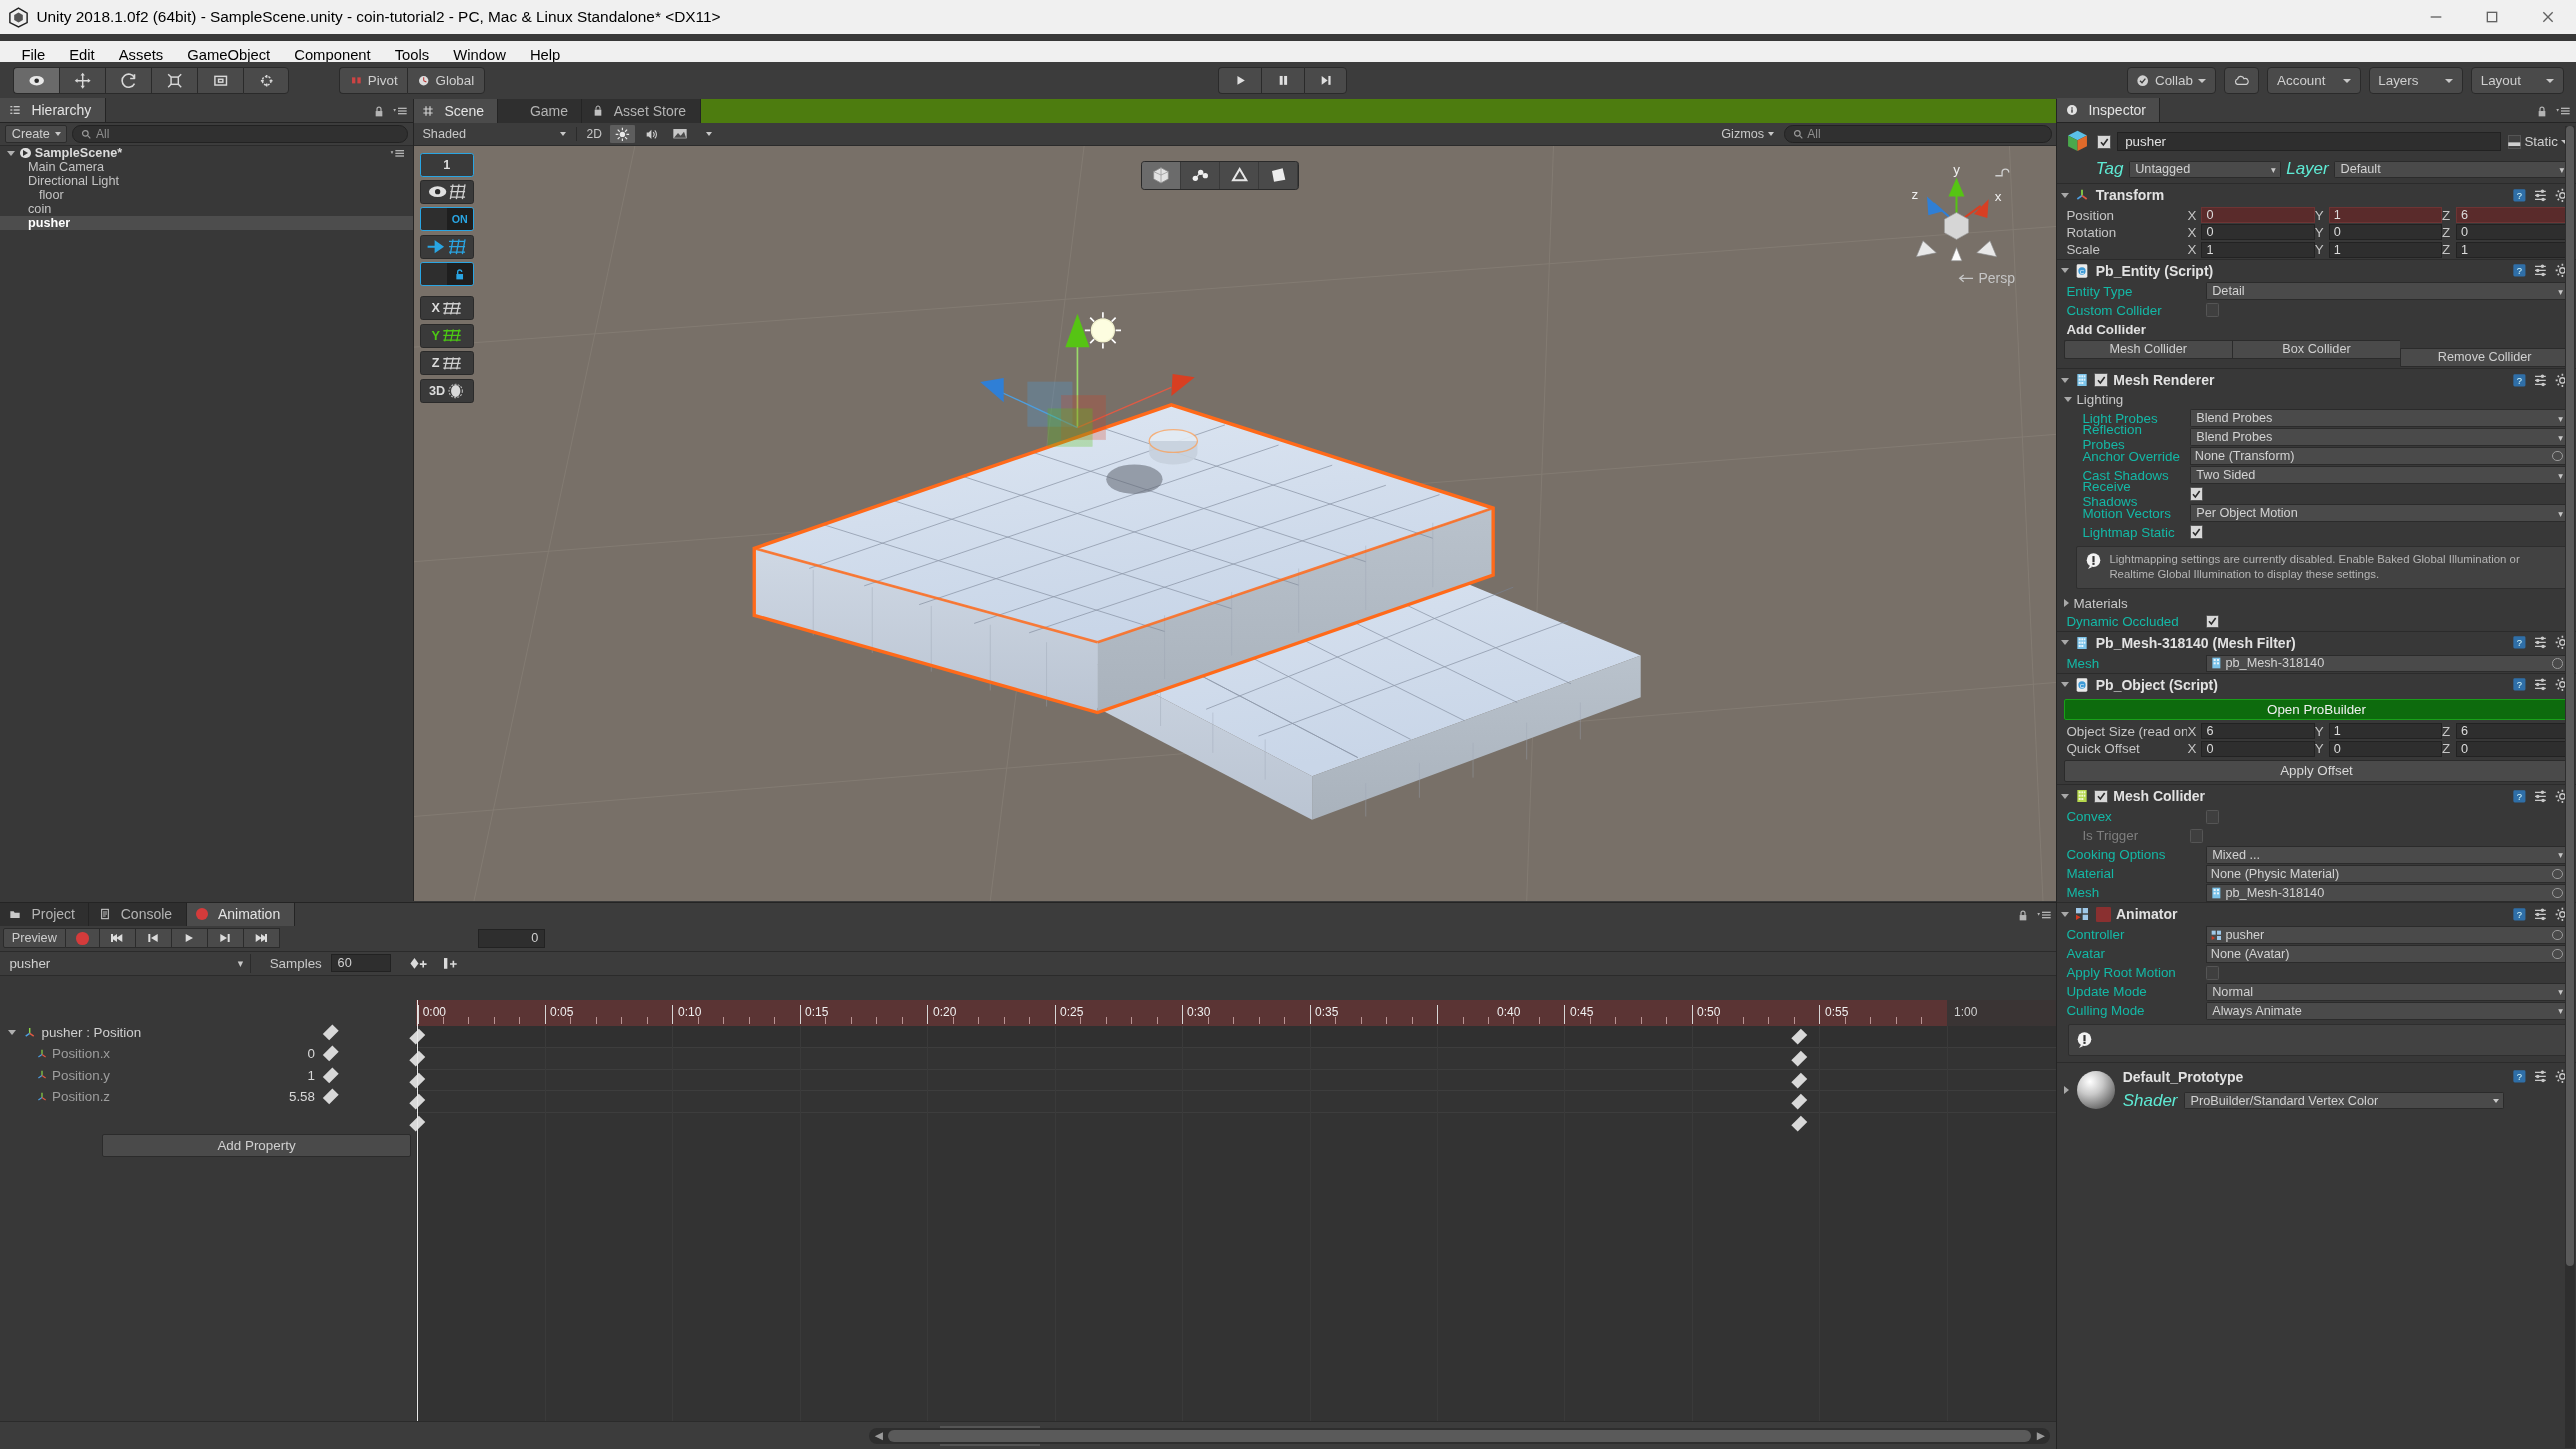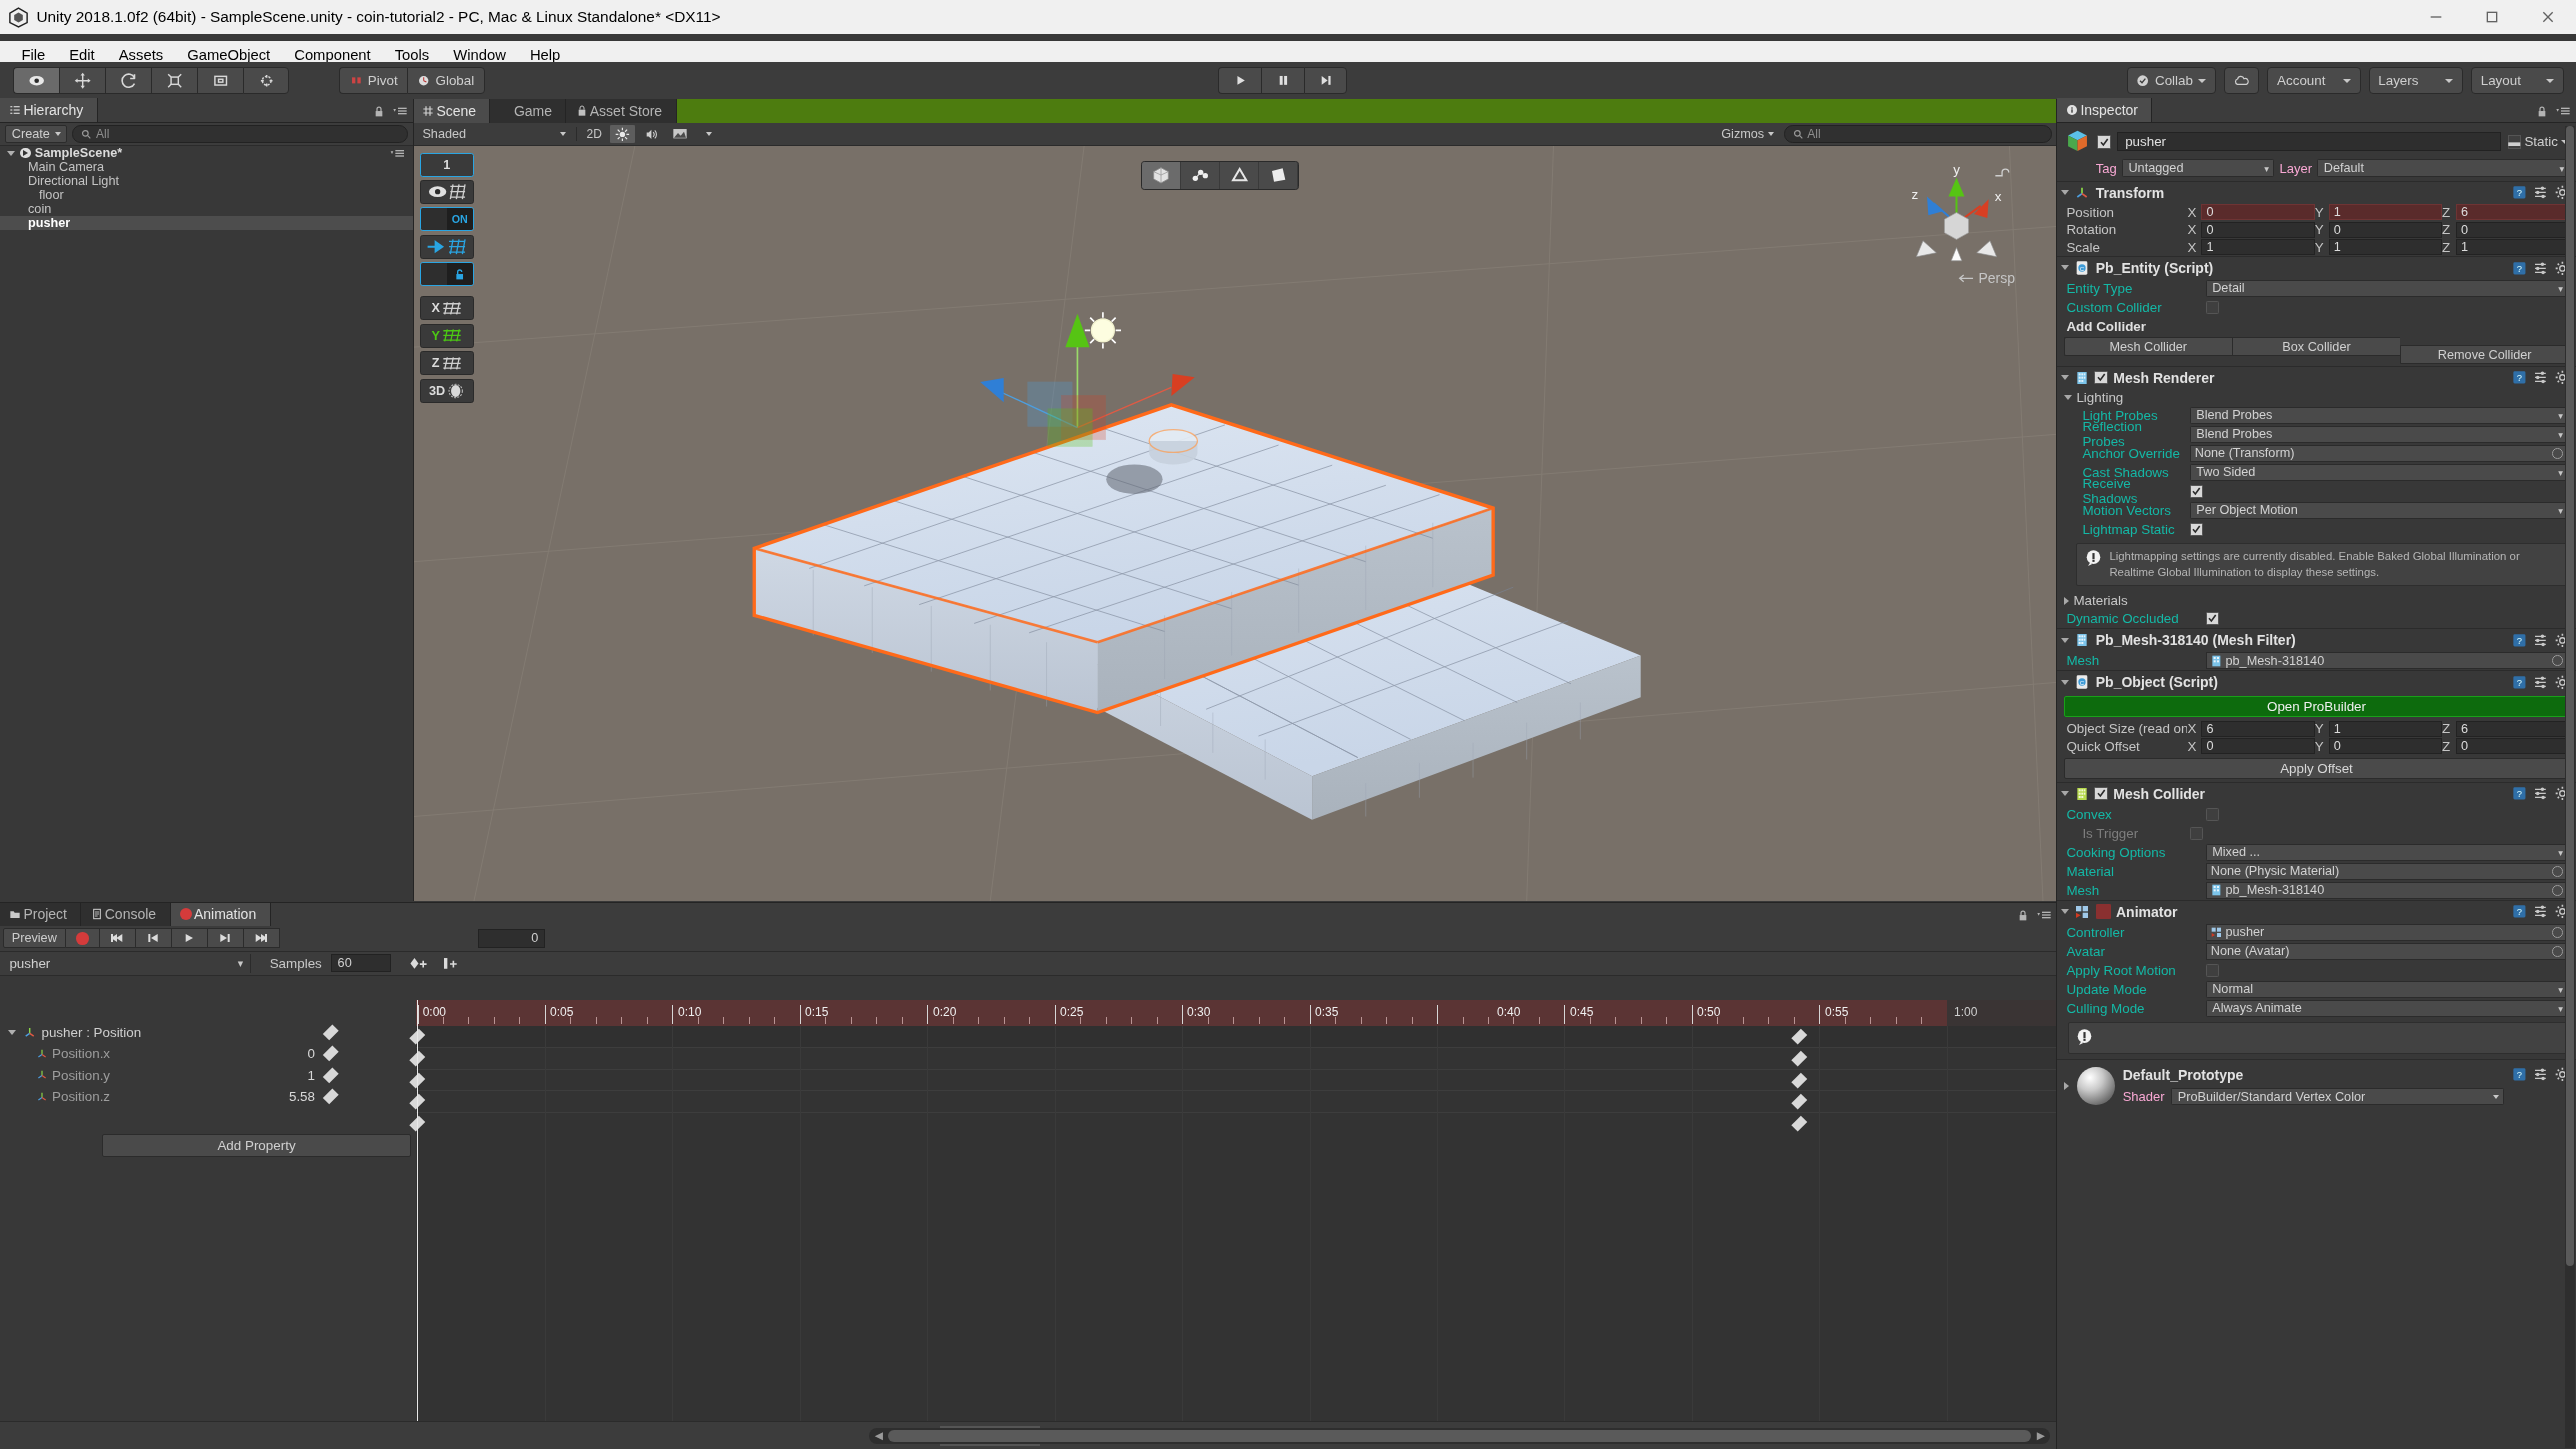--- a/index.html
+++ b/index.html
@@ -73,21 +73,21 @@
   }
   .caret { width:0;height:0;border-left:4px solid transparent;border-right:4px solid transparent;border-top:4.7px solid #c8c8c8; }
 
   
   .panel { position:absolute; background:#383838; }
   .panel-tabs {
     height:24px; background:#3c3c3c; display:flex; align-items:flex-end;
     border-bottom:0.7px solid #242424; position:relative;
   }
   .ptab {
-    height:24px; display:flex; align-items:center; gap:2px;
+    height:24px; display:flex; align-items:center; gap:10px;
     padding:0 13.4px 0 9.4px; font-size:14px; color:#b4b4b4;
     background:#2f2f2f; border-right:0.7px solid #242424;
   }
   .ptab.active { background:#4b4b4b; color:#e3e3e3; }
   .ptab-right { position:absolute; right:5.4px; bottom:4px; display:flex; gap:6.7px; align-items:center; }
 
   
   #hierarchy { left:0; top:99px; width:413px; height:802px; background:#383838; }
   .hier-toolbar {
     height:23px; background:#3c3c3c; display:flex; align-items:center;
@@ -239,21 +239,21 @@
   .chk { width:13.4px;height:13.4px;background:#d8d8d8;border:0.7px solid #555;border-radius:1.3px;
     display:flex;align-items:center;justify-content:center;flex:0 0 auto;}
   .chk.off { background:#3f3f3f; }
   .chk svg { display:block; }
   .name-field {
     flex:1; height:19px; background:#2e2e2e; border:0.7px solid #222;
     display:flex; align-items:center; padding-left:6.7px; font-size:13.4px; color:#e0e0e0;
   }
   .static-box { display:flex;align-items:center;gap:3.4px;font-size:13.4px;color:#cfcfcf; }
   .row-tag { display:flex;align-items:center;padding:1.3px 6.7px 4px 6.7px;gap:5.4px; }
-  .lbl { font-size:13px; color:#f9a8d4; }
+  .lbl { font-size:17px; color:#5eead4;font-style:italic; }
   .dd {
     height:17.4px;background:#4a4a4a;border:0.7px solid #2b2b2b;border-radius:1.3px;
     display:flex;align-items:center;justify-content:space-between;padding:0 4px 0 5.4px;
     font-size:12.7px;color:#d2d2d2;
   }
   .comp-header {
     display:flex;align-items:center;gap:5.4px;padding:4px 6.7px 4px 4px;height:23px;
     border-top:0.7px solid #2b2b2b; background:#383838;
   }
   .comp-title { font-size:14px;color:#e2e2e2;font-weight:bold; }

